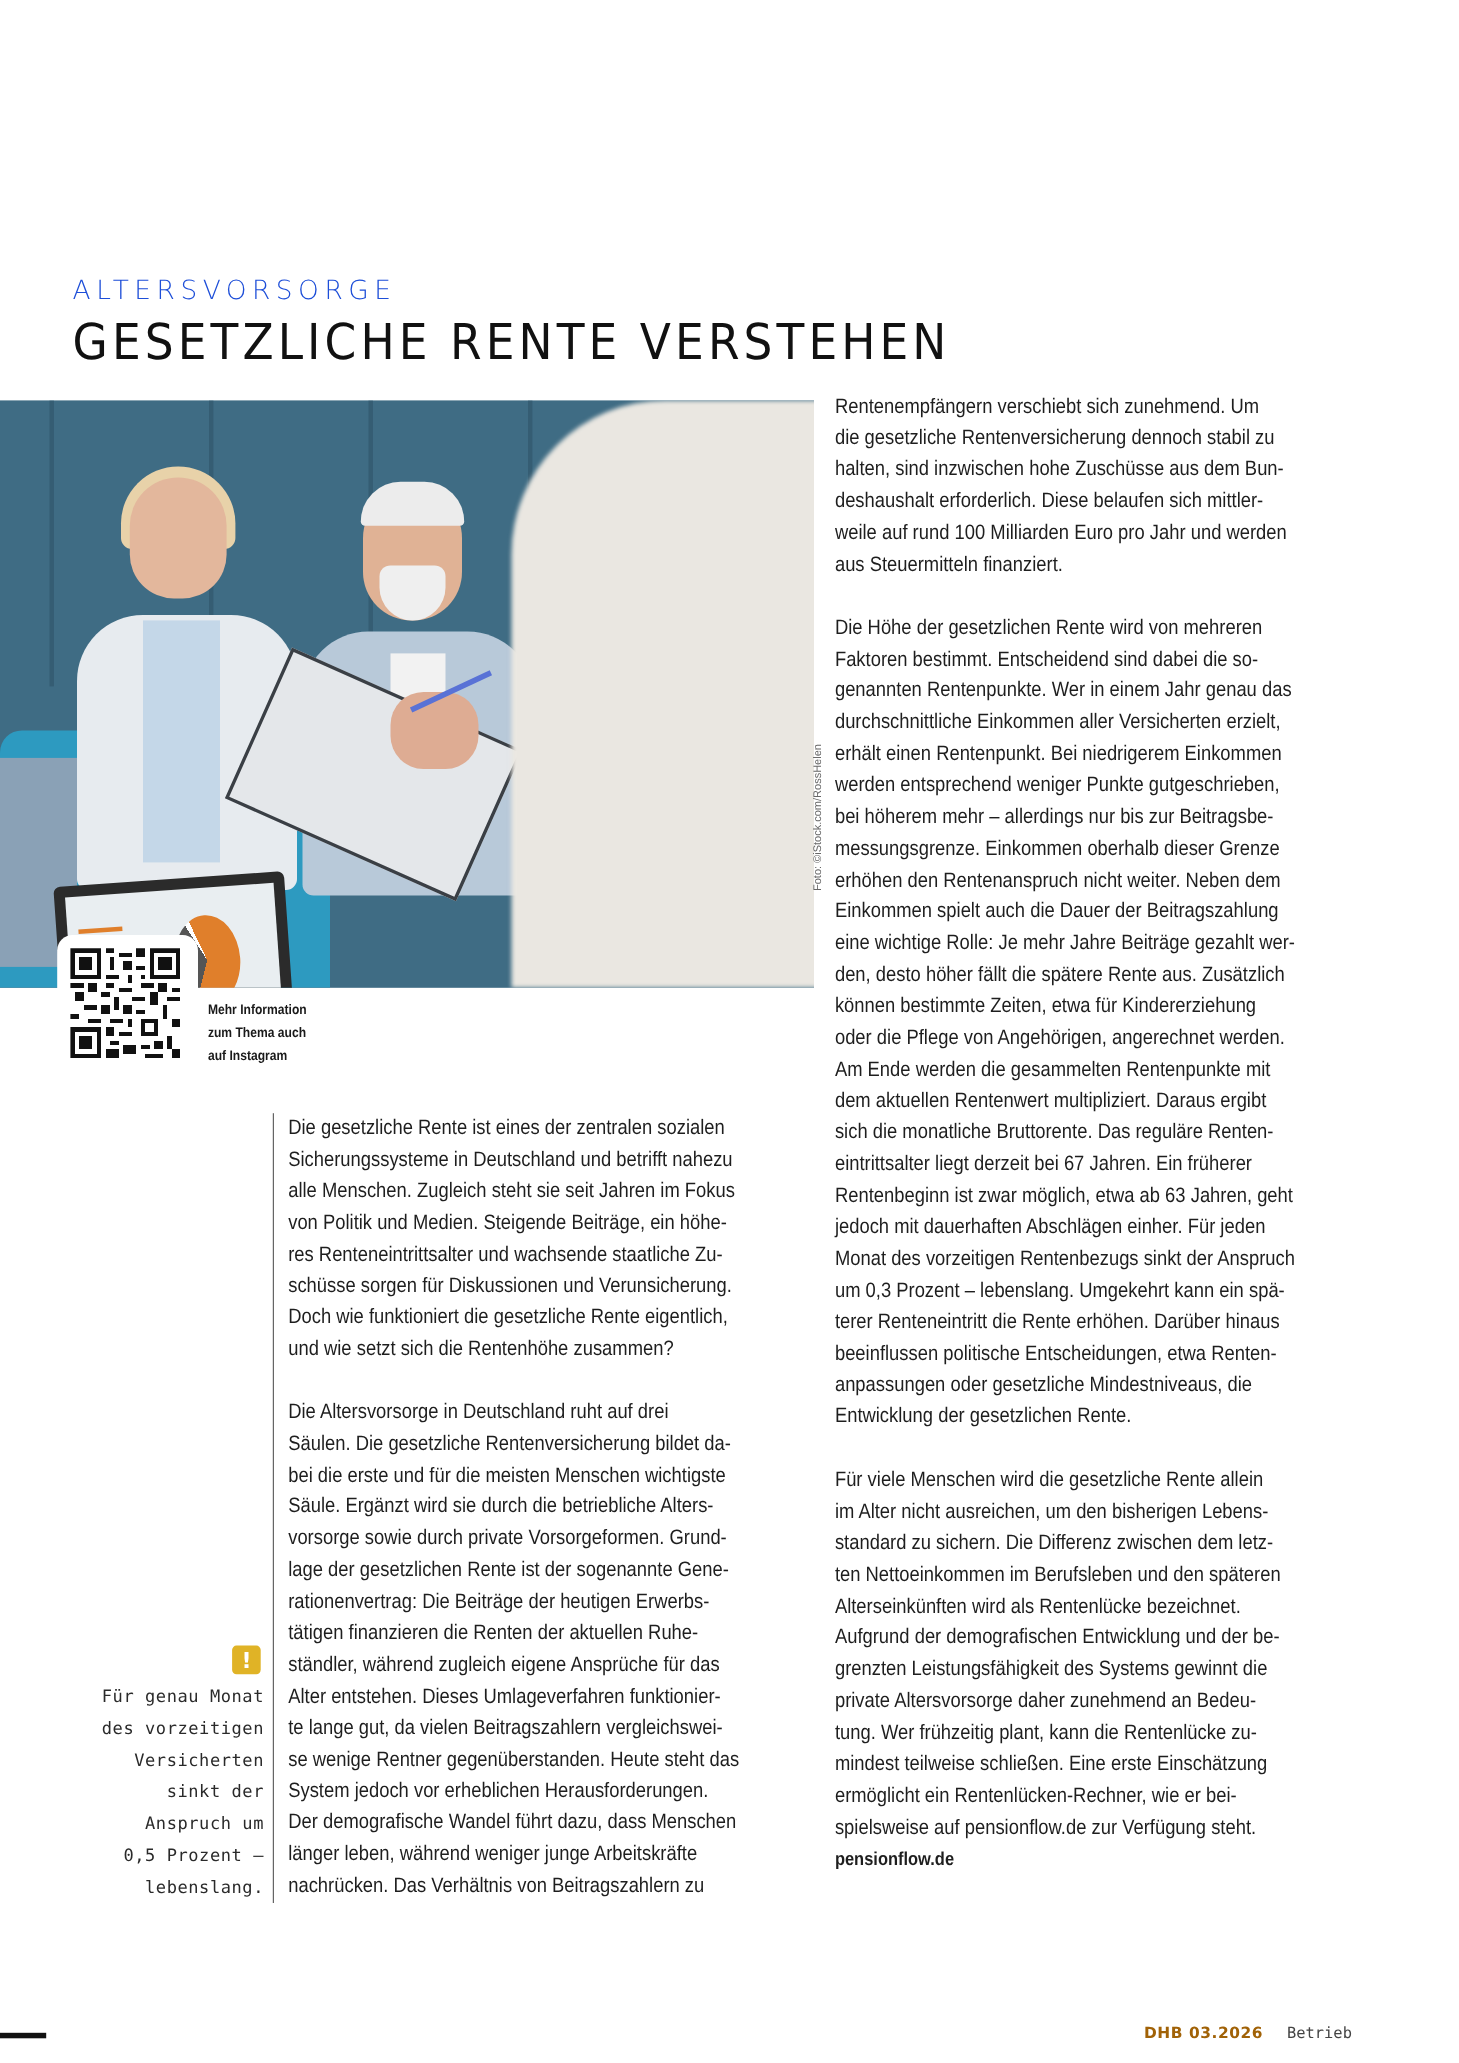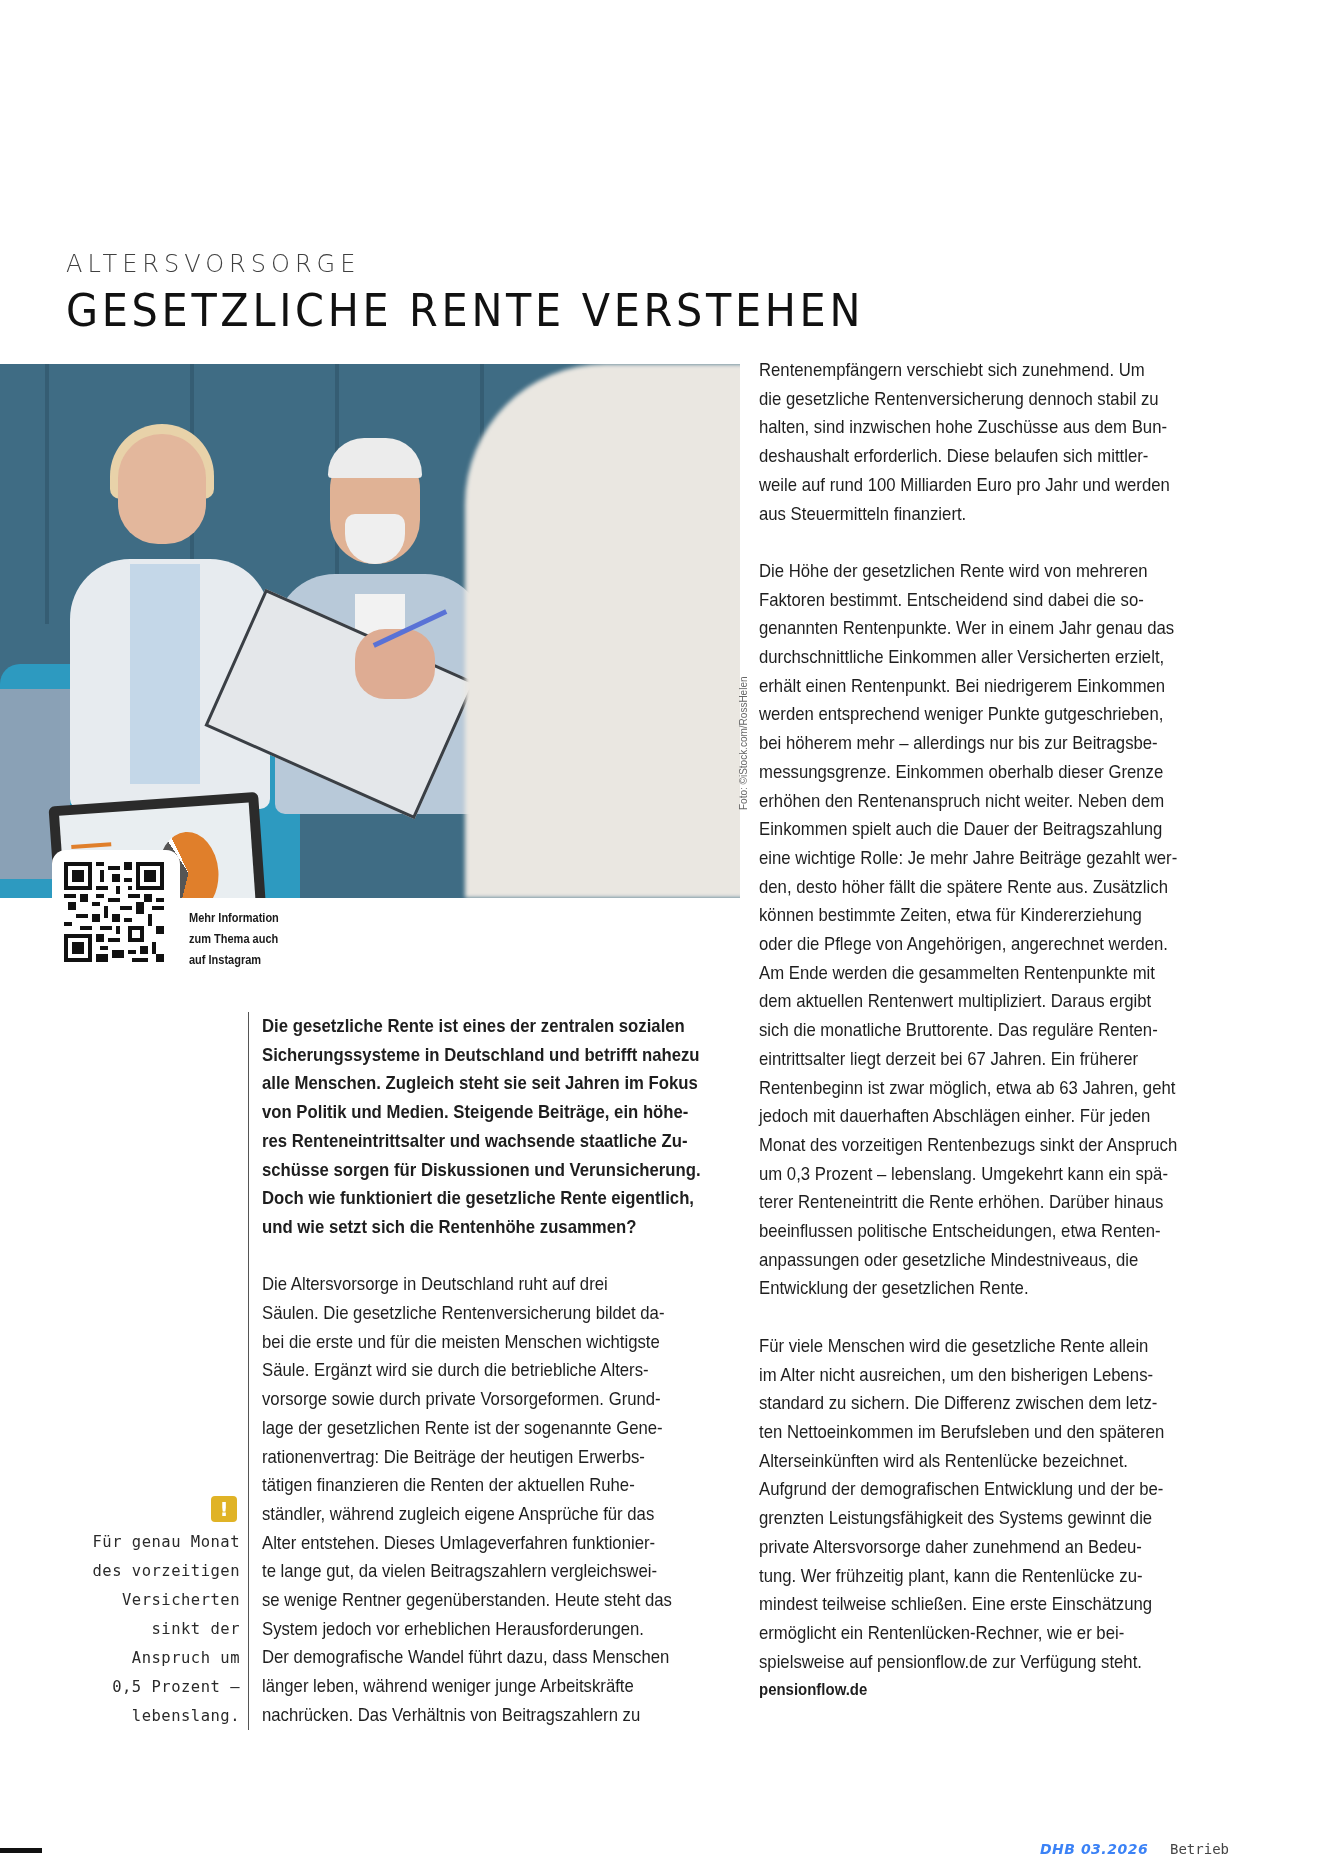--- a/index.html
+++ b/index.html
@@ -2,21 +2,21 @@
 <html><head>
   <meta charset="utf-8">
   <style>
     * { box-sizing: border-box; margin: 0; padding: 0; }
     html, body { width: 1326px; height: 1875px; background: #ffffff; overflow: hidden; }
     body { position: relative; font-family: "Liberation Sans", sans-serif; color: #1a1a1a; }
 
     .kicker {
       position: absolute; left: 66px; top: 250px;
       font-family: "DejaVu Sans", sans-serif; font-size: 24px; letter-spacing: 5px;
-      color: #404040; font-weight: 300;
+      color: #1d4ed8; font-weight: 300;
     }
     .headline {
       position: absolute; left: 66px; top: 284px;
       font-family: "DejaVu Sans", sans-serif; font-size: 45px; letter-spacing: 4px;
       color: #111111; font-weight: 400; transform: scaleX(0.92); transform-origin: left;
     }
 
     
     .photo {
       position: absolute; left: 0; top: 364px; width: 740px; height: 534px;
@@ -64,21 +64,21 @@
     .qr-caption span { display: block; }
 
     
     .col {
       position: absolute; font-family: "Liberation Sans", sans-serif; color: #1e1e1e;
       font-size: 19px; line-height: 28.7px;
     }
     .col p { white-space: nowrap; transform: scaleX(0.88); transform-origin: left; }
     .col-right { left: 759px; top: 356px; width: 480px; }
     .col-mid-wrap { position: absolute; left: 248px; top: 1012px; width: 1px; height: 718px; background: #555; }
-    .lead { font-weight: bold; }
+    .lead { font-weight: normal; }
     .sub { color: #d9a51e; font-weight: bold; }
     .gap { height: 28.7px; }
     .link-bold { font-weight: bold; }
 
     
     .alert {
       position: absolute; left: 211px; top: 1496px; width: 26px; height: 26px;
       background: #e0b326; border-radius: 4px; color: #fff; font-weight: bold;
       font-size: 20px; text-align: center; line-height: 26px; font-family: "DejaVu Sans", sans-serif;
     }
@@ -86,21 +86,21 @@
       position: absolute; left: 62px; top: 1528px; width: 178px; text-align: right;
       font-family: "DejaVu Sans Mono", monospace; font-size: 15.5px; line-height: 29px;
       color: #2a2a2a; letter-spacing: 0.5px;
     }
     .quote span { display: block; }
 
     
     .footer-bar { position: absolute; left: 0; top: 1848px; width: 42px; height: 5px; background: #111; }
     .folio { position: absolute; left: 62px; top: 1877px; font-size: 21px; font-family: "DejaVu Sans", sans-serif; color: #333; }
     .folio b { font-weight: bold; color: #111; margin-left: 6px; font-size: 22px; }
-    .issue { position: absolute; left: 1040px; top: 1841px; font-size: 14px; font-weight: bold; font-family: "DejaVu Sans", sans-serif; color: #3b82f6; letter-spacing: 0.5px; font-style: italic; }
+    .issue { position: absolute; left: 1040px; top: 1841px; font-size: 14px; font-weight: bold; font-family: "DejaVu Sans", sans-serif; color: #a16207; letter-spacing: 0.5px; }
     .section { position: absolute; left: 1170px; top: 1841px; font-size: 14px; font-family: "DejaVu Sans Mono", monospace; color: #444; }
   </style>
 </head>
 <body>
 
 <div class="kicker">ALTERSVORSORGE</div>
 <h1 class="headline">GESETZLICHE RENTE VERSTEHEN</h1>
 
 <div class="photo" title="Senior couple consulting an advisor with laptop showing pie chart">
   <div class="wall-panel" style="left:45px"></div>

